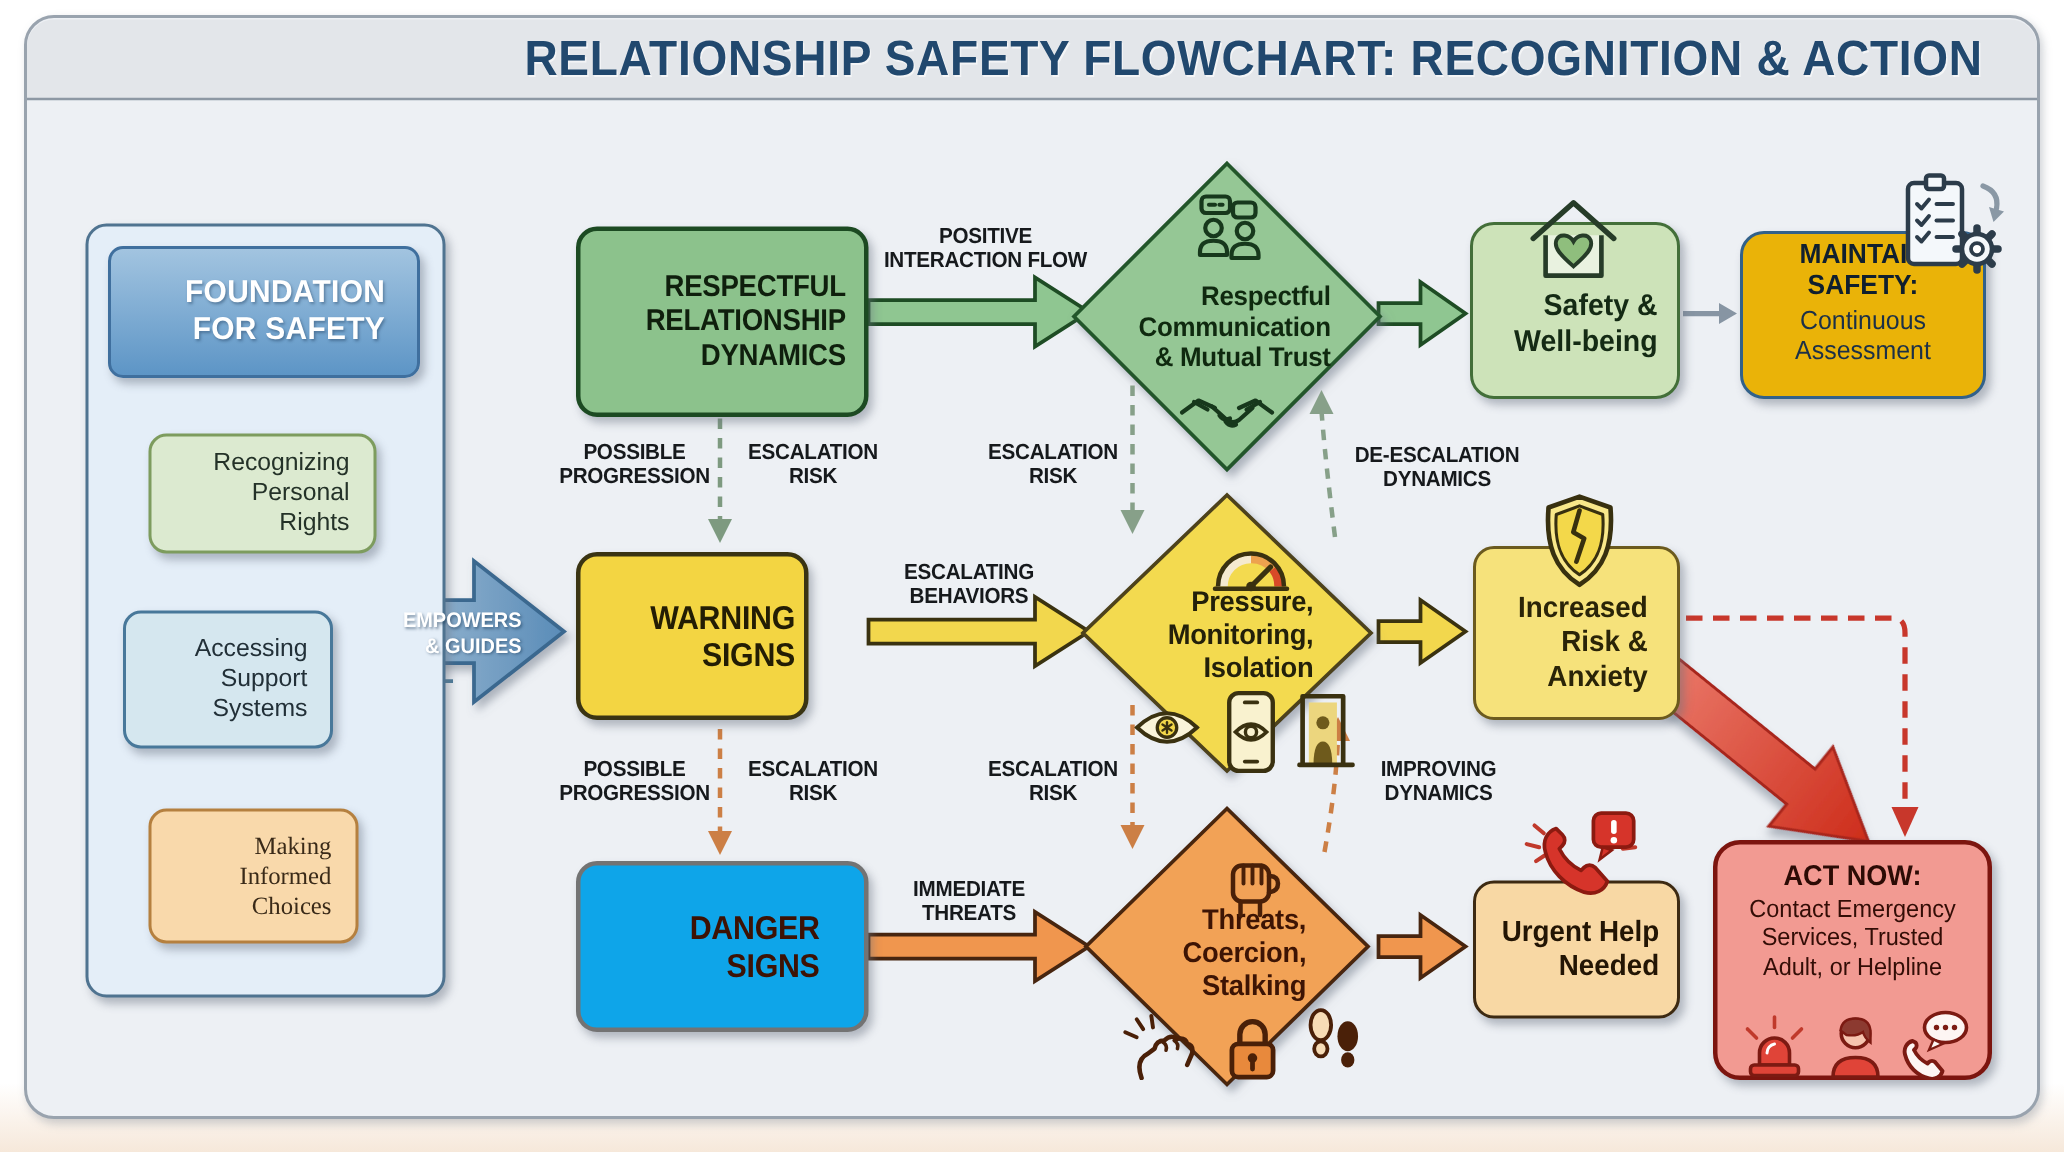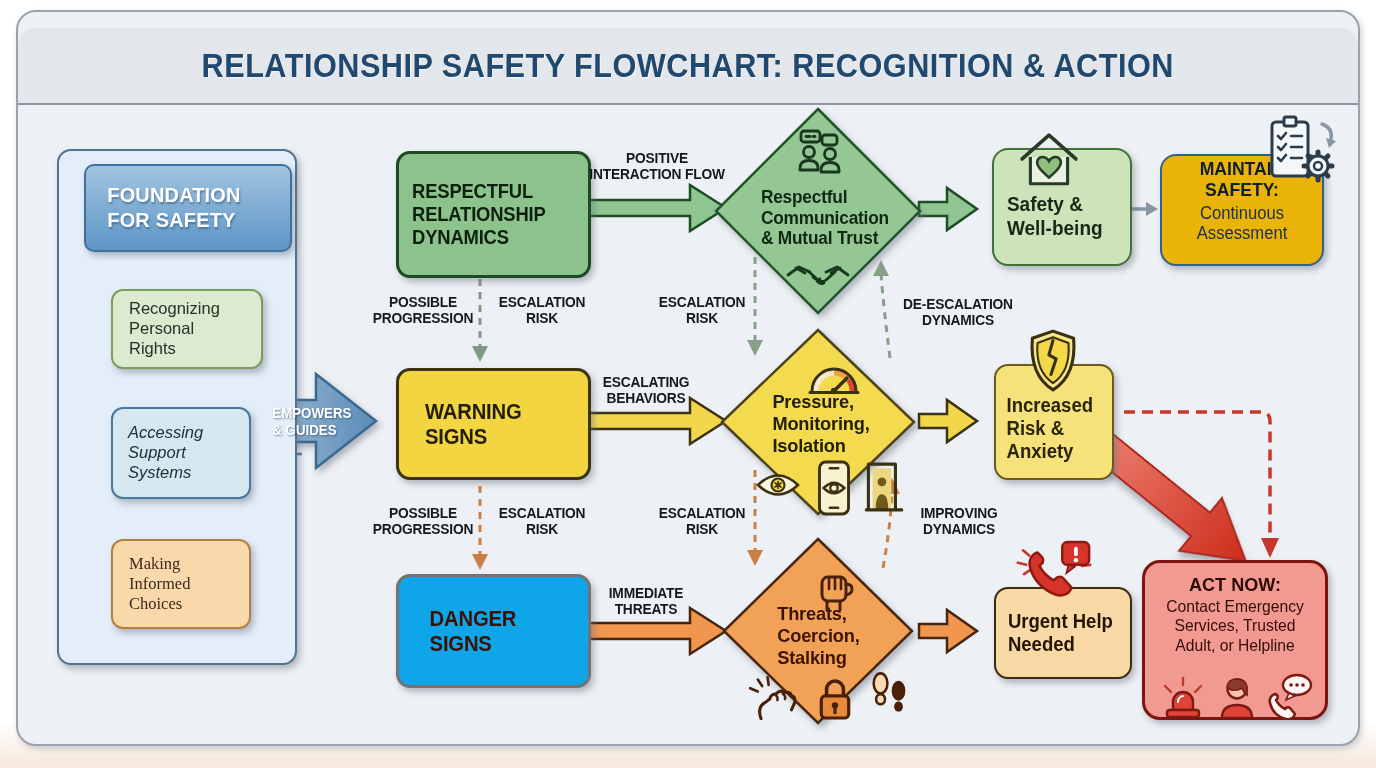--- a/index.html
+++ b/index.html
@@ -8,32 +8,32 @@
     background:linear-gradient(#ffffff,#ffffff 94%,#f6e8da);
     font-family:"Liberation Sans","DejaVu Sans",sans-serif;
   }
   .abs{position:absolute;box-sizing:border-box;}
   .frame{
     left:16px;top:10px;width:1344px;height:736px;
     background:#edf0f4;border:2px solid #99a3ae;border-radius:20px;
     box-shadow:2px 3px 6px rgba(120,128,140,.35);
   }
   .header{
-    left:0;top:16px;width:100%;height:77px;
+    left:0;top:1px;width:100%;height:54px;
     background:#e3e6ea;border-bottom:2px solid #8d98a4;
     border-radius:18px 18px 0 0;
-    display:flex;align-items:center;justify-content:center;
+    display:flex;align-items:center;justify-content:flex-end;
   }
   .title{
     font-size:33px;font-weight:bold;color:#21486e;
     letter-spacing:.5px;transform:scaleX(.93);
     text-shadow:1px 1px 0 rgba(255,255,255,.6);
   }
   .box{border-style:solid;box-shadow:3px 4px 6px rgba(104,114,128,.45);}
-  .ctr{display:flex;align-items:center;justify-content:center;text-align:left;margin-left:12px;}
+  .ctr{display:flex;align-items:center;justify-content:center;text-align:right;}
   .lbl{
     font-weight:bold;text-align:center;line-height:1.13;color:#16191c;
     letter-spacing:-.2px;transform:scaleX(.95);font-size:14.5px;
   }
   .stage-txt{font-weight:bold;font-size:20px;line-height:1.15;transform:scaleX(.92);letter-spacing:-.2px;}
   .dia-txt{font-weight:bold;font-size:18px;line-height:1.15;transform:scaleX(.96);letter-spacing:-.2px;}
   svg{display:block;}
   .icon{pointer-events:none;}
 </style>
 </head>
@@ -133,35 +133,35 @@
 
   <div class="abs box" style="left:39px;top:137px;width:240px;height:516px;background:#e4eef8;border:2.5px solid #4f7390;border-radius:14px;"></div>
 
   <div class="abs box ctr" style="left:54px;top:152px;width:208px;height:88px;background:linear-gradient(#a2c4e0,#5d95c6);border:2px solid #3f6f9e;border-radius:10px;">
     <div style="font-weight:bold;font-size:21px;line-height:1.18;color:#fff;transform:scaleX(.95);letter-spacing:.2px;text-shadow:1px 1.5px 2px rgba(30,60,90,.45);width:170px;">FOUNDATION FOR SAFETY</div>
   </div>
 
   <div class="abs box ctr" style="left:81px;top:277px;width:152px;height:80px;background:#dcead0;border:2px solid #7d9c5e;border-radius:12px;">
     <div style="font-size:16.5px;line-height:1.2;color:#243228;width:116px;">Recognizing Personal Rights</div>
   </div>
-  <div class="abs box ctr" style="left:81px;top:395px;width:140px;height:92px;background:#d5e7ef;border:2px solid #48789a;border-radius:12px;font-style:italic;">
+  <div class="abs box ctr" style="left:64px;top:395px;width:140px;height:92px;background:#d5e7ef;border:2px solid #48789a;border-radius:12px;">
     <div style="font-size:16.5px;line-height:1.2;color:#223038;width:106px;">Accessing Support Systems</div>
   </div>
   <div class="abs box ctr" style="left:81px;top:527px;width:140px;height:90px;background:#f9d9ab;border:2px solid #b5803f;border-radius:12px;">
     <div style="font-size:16.5px;line-height:1.2;color:#3a2a18;width:104px;font-family:Liberation Serif, serif;">Making Informed Choices</div>
   </div>
 
   <div class="abs ctr" style="left:228px;top:388px;width:116px;height:44px;">
     <div style="font-weight:bold;font-size:14px;line-height:1.2;color:#fff;transform:scaleX(.95);text-shadow:1px 1px 2px rgba(20,50,80,.5);width:92px;">EMPOWERS &amp; GUIDES</div>
   </div>
 
   <div class="abs box ctr" style="left:366px;top:139px;width:195px;height:127px;background:#8cc28c;border:3px solid #1c4a22;border-radius:14px;">
     <div class="stage-txt" style="color:#0f1f0d;width:178px;">RESPECTFUL RELATIONSHIP DYNAMICS</div>
   </div>
-  <div class="abs box ctr" style="left:366px;top:356px;width:195px;height:112px;background:#f3d542;border:3px solid #3a3413;border-radius:14px;">
+  <div class="abs box ctr" style="left:366px;top:356px;width:155px;height:112px;background:#f3d542;border:3px solid #3a3413;border-radius:14px;">
     <div class="stage-txt" style="color:#231d04;width:150px;font-size:22px;">WARNING SIGNS</div>
   </div>
   <div class="abs box ctr" style="left:366px;top:562px;width:195px;height:114px;background:#0ea5e9;border:3px solid #737373;border-radius:14px;">
     <div class="stage-txt" style="color:#3d1204;width:140px;font-size:22px;">DANGER SIGNS</div>
   </div>
 
   <div class="abs ctr" style="left:728px;top:166px;width:144px;height:80px;">
     <div class="dia-txt" style="color:#0f290f;width:144px;">Respectful Communication &amp; Mutual Trust</div>
   </div>
   <div class="abs ctr" style="left:730px;top:374px;width:140px;height:76px;">
@@ -173,21 +173,21 @@
 
   <div class="abs ctr" style="left:730px;top:586px;width:140px;height:76px;">
     <div class="dia-txt" style="color:#3d1404;width:110px;font-size:19px;">Threats, Coercion, Stalking</div>
   </div>
 
   <div class="abs box" style="left:1142px;top:142px;width:164px;height:112px;background:#eab308;border:2.5px solid #32618a;border-radius:16px;text-align:center;padding-top:2px;">
     <div style="font-weight:bold;font-size:18.5px;line-height:1.15;color:#101f2e;transform:scaleX(.95);margin:0 12px;">MAINTAIN SAFETY:</div>
     <div style="font-size:17.5px;line-height:1.15;color:#1b3048;transform:scaleX(.95);margin:2px 12px 0;">Continuous Assessment</div>
   </div>
 
-  <div class="abs box ctr" style="left:964px;top:352px;width:120px;height:116px;background:#f6e27b;border:2.5px solid #6b5a1e;border-radius:14px;">
+  <div class="abs box ctr" style="left:964px;top:352px;width:138px;height:116px;background:#f6e27b;border:2.5px solid #6b5a1e;border-radius:14px;">
     <div style="font-weight:bold;font-size:19.5px;line-height:1.18;color:#2a2408;transform:scaleX(.95);width:100px;margin-top:12px;">Increased Risk &amp; Anxiety</div>
   </div>
 
   <div class="abs box" style="left:1124px;top:548px;width:186px;height:160px;background:#f29a92;border:3px solid #7c150f;border-radius:18px;text-align:center;padding-top:12px;">
     <div style="font-weight:bold;font-size:19px;line-height:1.1;color:#2c0b05;transform:scaleX(.95);">ACT NOW:</div>
     <div style="font-size:16.5px;line-height:1.18;color:#330d06;transform:scaleX(.95);margin:1px 8px 0;">Contact Emergency Services, Trusted Adult, or Helpline</div>
   </div>
 
   <div class="abs box ctr" style="left:964px;top:575px;width:138px;height:92px;background:#f8d8a4;border:2.5px solid #3d2a12;border-radius:14px;">
     <div style="font-weight:bold;font-size:19.5px;line-height:1.18;color:#231504;transform:scaleX(.95);width:116px;">Urgent Help Needed</div>

